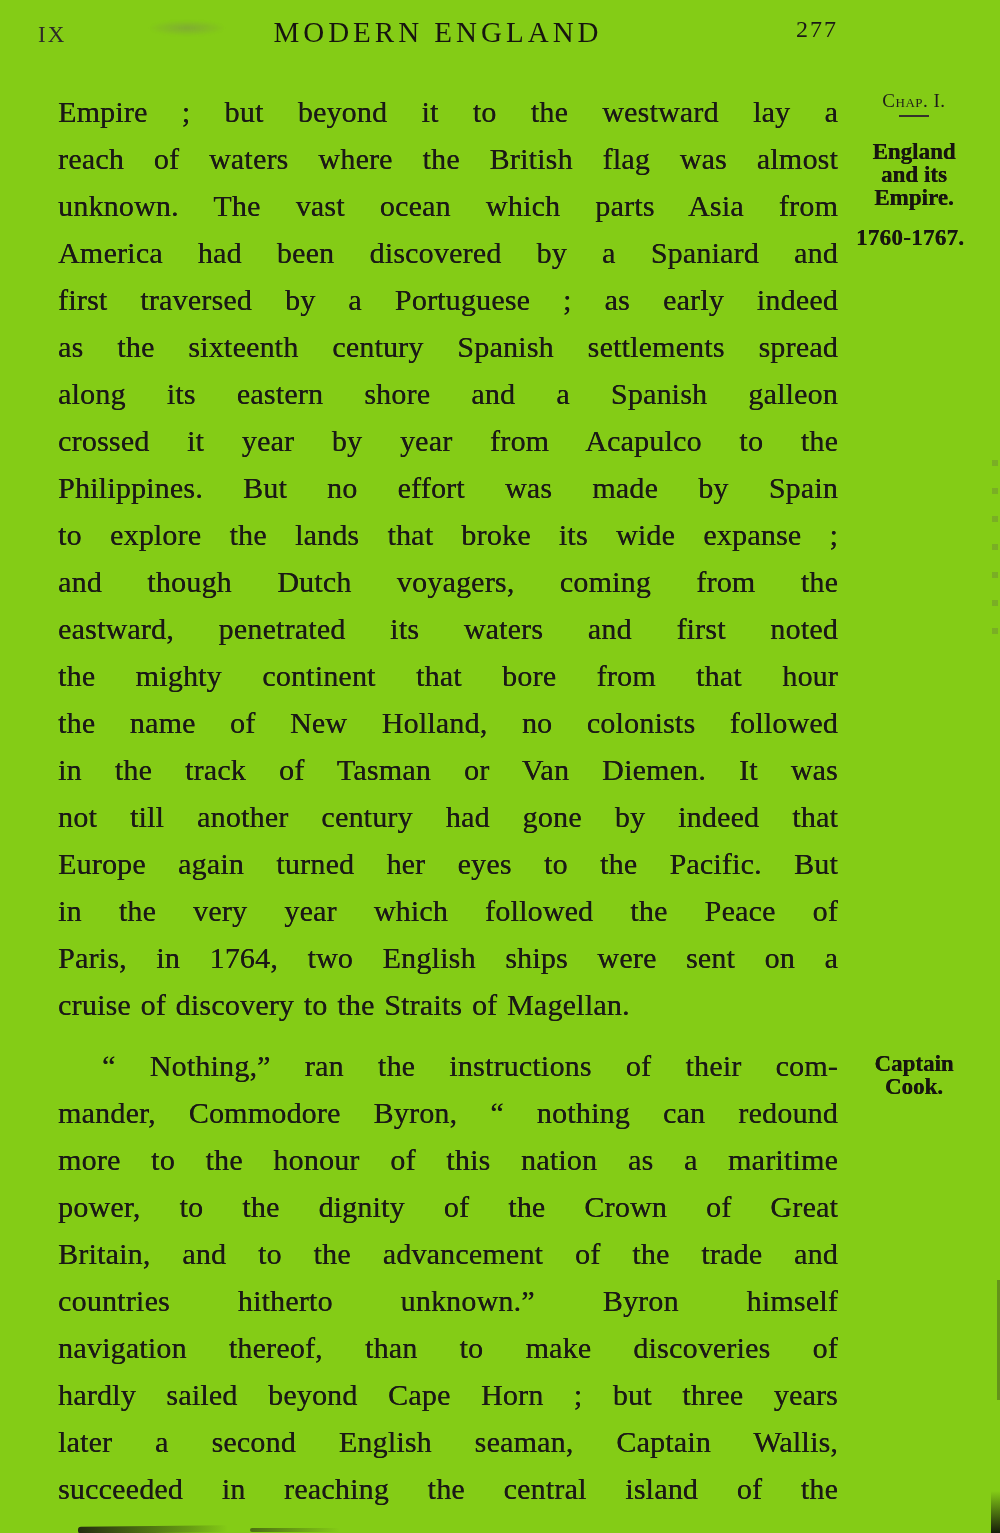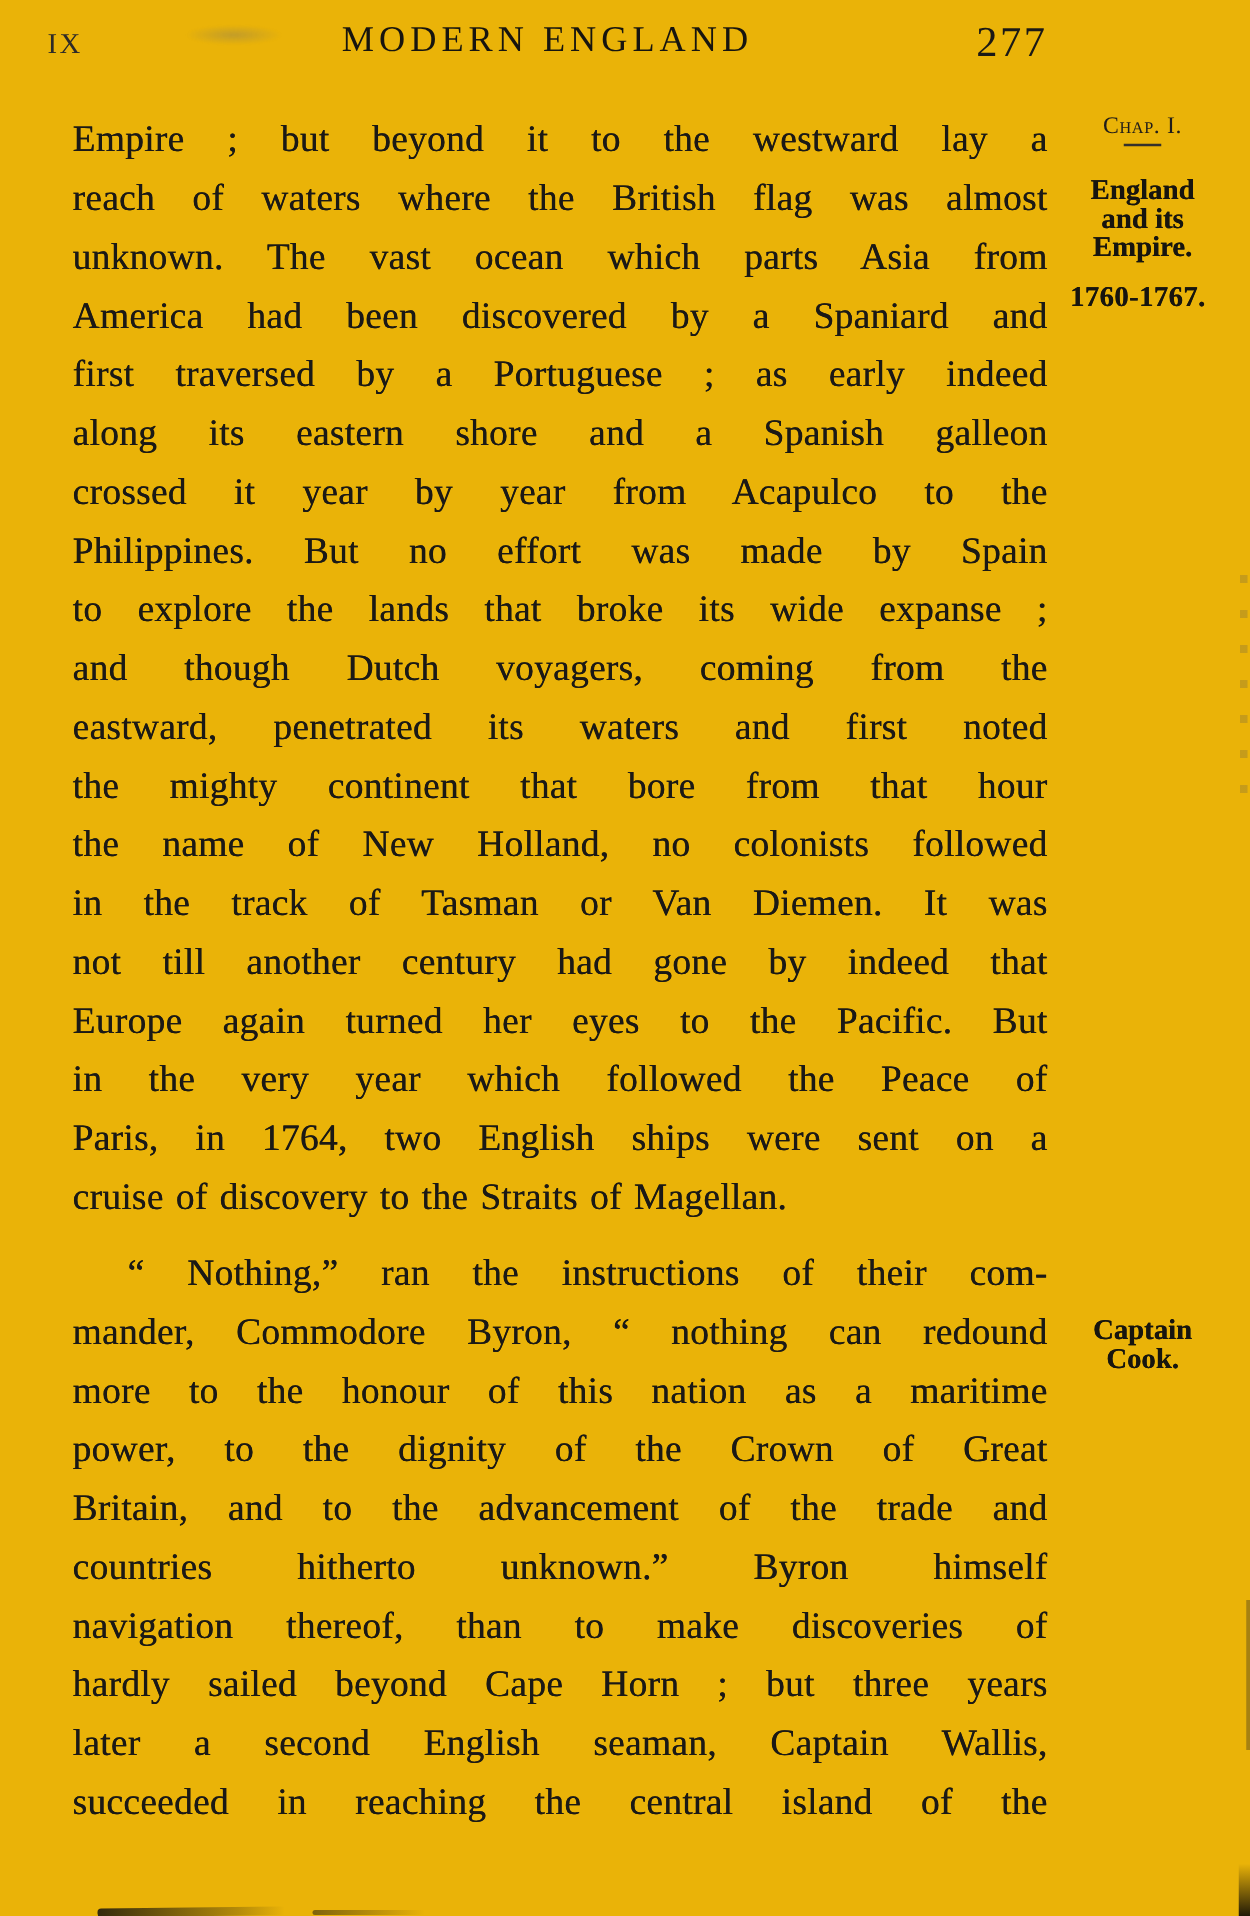--- a/index.html
+++ b/index.html
@@ -1,41 +1,41 @@
 <!DOCTYPE html>
 <html><head>
 <meta charset="utf-8">
 <style>
   html, body { margin: 0; padding: 0; background: #d8d6d2; }
   .page {
     position: relative;
     width: 1000px;
     height: 1533px;
     margin: 0 auto;
-    background: #eab308;
+    background: #84cc16;
     overflow: hidden;
     font-family: "Liberation Serif", "DejaVu Serif", serif;
     color: #1b1916;
   }
 
   
   .page-header { position: absolute; left: 38px; top: 16px; width: 800px; height: 40px; }
   .folio {
     position: absolute; left: 0; top: 6px;
     font-size: 23px; letter-spacing: 2px; color: #2e2b28;
   }
   .running-title {
     position: absolute; left: 0; right: 0; top: 0;
     text-align: center;
     font-size: 29px; letter-spacing: 4px;
     color: #17150f;
   }
   .page-number {
     position: absolute; right: 0; top: 0;
-    font-size: 34px; letter-spacing: 2px;
+    font-size: 24px; letter-spacing: 2px;
   }
 
   
   .text-column {
     position: absolute; left: 38px; top: 88px; width: 800px;
   }
   .para { width: 800px; }
   .para + .para { margin-top: 14px; }
   .line {
     height: 47px;
@@ -123,20 +123,21 @@
     <span class="page-number">277</span>
   </header>
 
   <main class="text-column">
     <div class="para">
         <div class="line">Empire ; but beyond it to the westward lay a</div>
         <div class="line">reach of waters where the British flag was almost</div>
         <div class="line">unknown. The vast ocean which parts Asia from</div>
         <div class="line">America had been discovered by a Spaniard and</div>
         <div class="line">first traversed by a Portuguese ; as early indeed</div>
+        <div class="line">as the sixteenth century Spanish settlements spread</div>
         <div class="line">along its eastern shore and a Spanish galleon</div>
         <div class="line">crossed it year by year from Acapulco to the</div>
         <div class="line">Philippines. But no effort was made by Spain</div>
         <div class="line">to explore the lands that broke its wide expanse ;</div>
         <div class="line">and though Dutch voyagers, coming from the</div>
         <div class="line">eastward, penetrated its waters and first noted</div>
         <div class="line">the mighty continent that bore from that hour</div>
         <div class="line">the name of New Holland, no colonists followed</div>
         <div class="line">in the track of Tasman or Van Diemen. It was</div>
         <div class="line">not till another century had gone by indeed that</div>

